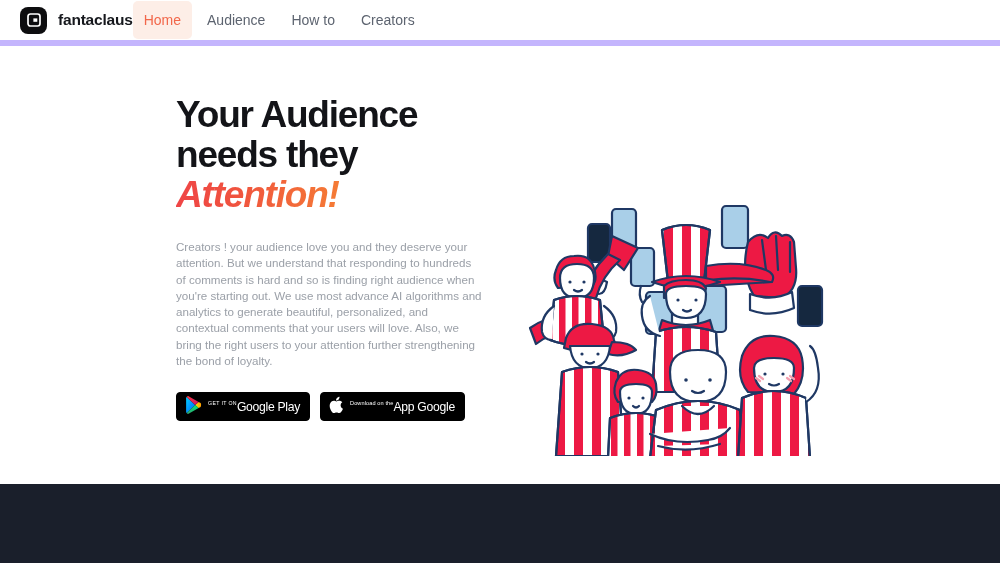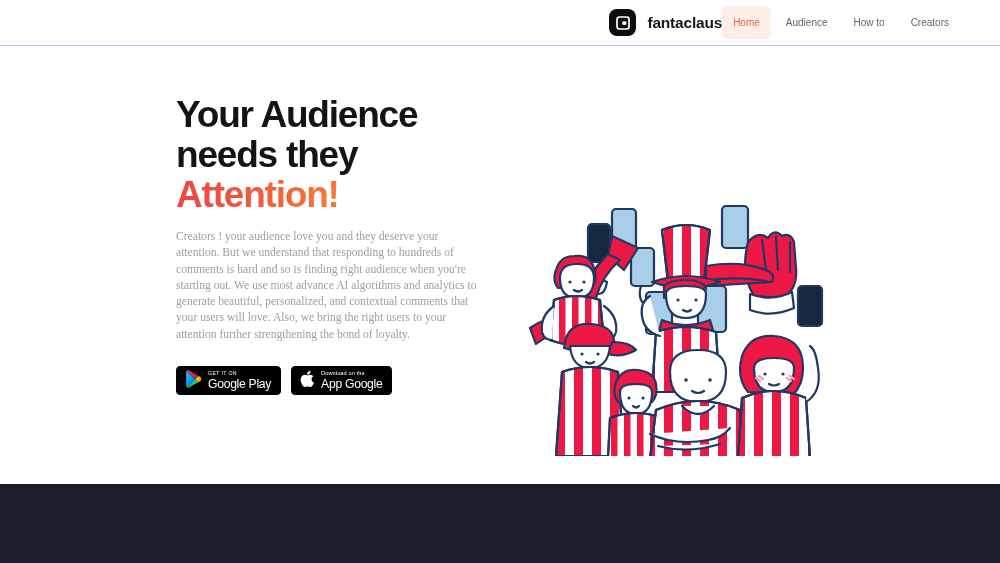--- a/index.html
+++ b/index.html
@@ -24,24 +24,24 @@
     background: #ffffff;
   }
 
   
   .navbar {
     position: absolute;
     top: 0; left: 0;
     width: 1000px;
     height: 46px;
     background: #ffffff;
-    border-bottom: 1px solid #c4b5fd;
+    border-bottom: 6px solid #c4b5fd;
     display: flex;
     align-items: center;
-    justify-content: flex-end;
+    justify-content: flex-start;
     padding: 0 20px 0 20px;
   }
 
   .brand {
     display: flex;
     align-items: center;
     gap: 11px;
     cursor: pointer;
   }
 
@@ -64,21 +64,21 @@
   }
 
   .nav-links {
     display: flex;
     align-items: center;
     gap: 4px;
     margin-right: 20px;
   }
 
   .nav-link {
-    font-size: 10px;
+    font-size: 14px;
     color: #5d6470;
     padding: 11px 11px;
     border-radius: 5px;
     text-decoration: none;
     white-space: nowrap;
     cursor: pointer;
   }
 
   .nav-link.active {
     background: #fdeee7;
@@ -110,29 +110,29 @@
     letter-spacing: -1.2px;
     color: #131418;
   }
 
   .hero-title .accent {
     background: linear-gradient(90deg, #ef4546 0%, #f0523f 35%, #f57b35 100%);
     -webkit-background-clip: text;
     background-clip: text;
     -webkit-text-fill-color: transparent;
     color: #f2603f;
+    font-style: italic;
   }
 
   .hero-text {
-    margin-top: 14px;
+    margin-top: 24px;
     font-size: 11.6px;
     line-height: 16.3px;
     color: #9ba0a8;
     max-width: 306px;
-    font-family: Liberation Serif, serif;
   }
 
   .store-badges {
     margin-top: 23px;
     display: flex;
     gap: 10px;
   }
 
   .badge {
     height: 29px;
@@ -141,21 +141,21 @@
     display: flex;
     align-items: center;
     gap: 6px;
     padding: 0 9px 0 8px;
     cursor: pointer;
     border: 1px solid #000;
   }
 
   .badge-txt {
     display: flex;
-    flex-direction: column;
+    flex-direction: row;
     justify-content: center;
     line-height: 1;
   }
 
   .badge-small {
     color: #ffffff;
     font-size: 5.2px;
     letter-spacing: 0.35px;
     text-transform: uppercase;
     margin-bottom: 1.5px;

